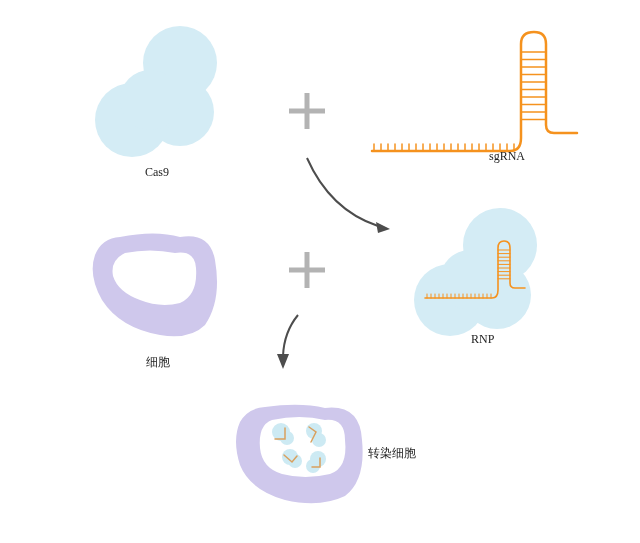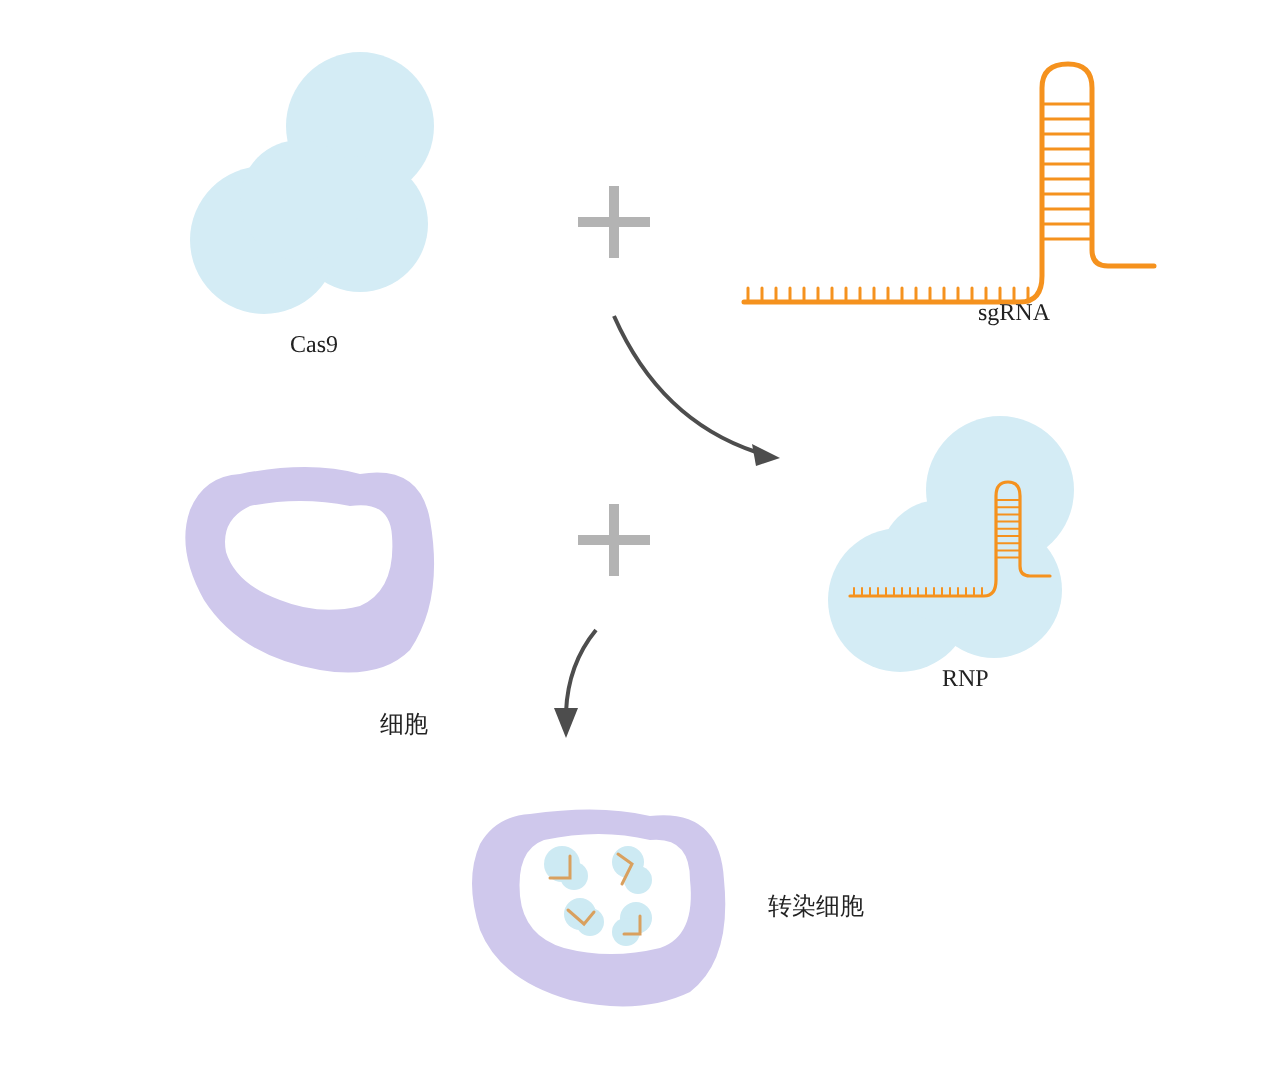--- a/index.html
+++ b/index.html
@@ -143,15 +143,15 @@
       <path d="M275 439 L285 439 L285 428"></path>
       <path d="M309 427 L316 432 L311 442"></path>
       <path d="M284 455 L292 462 L297 456"></path>
       <path d="M312 467 L320 467 L320 458"></path>
     </g>
   </g>
 </svg>
 
 <div class="label" style="left:145px; top:165px;">Cas9</div>
 <div class="label" style="left:489px; top:149px;">sgRNA</div>
-<div class="label" style="left:146px; top:354px;margin-left:44px;">细胞</div>
+<div class="label" style="left:146px; top:354px;">细胞</div>
 <div class="label" style="left:471px; top:332px;">RNP</div>
-<div class="label" style="left:384px; top:445px;">转染细胞</div>
+<div class="label" style="left:368px; top:445px;">转染细胞</div>
 
 </body></html>

